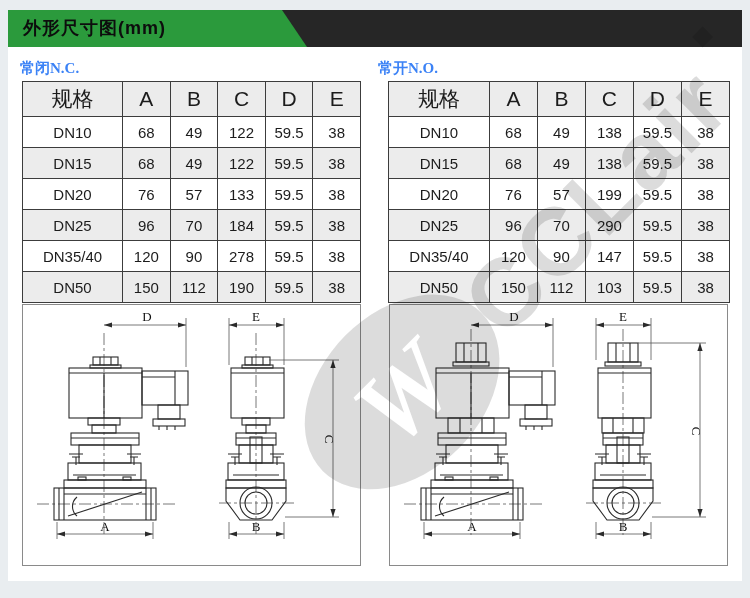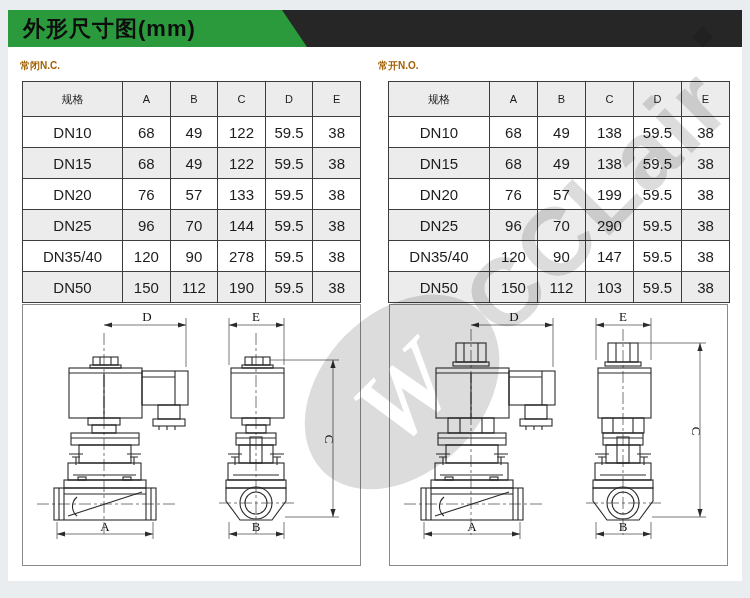--- a/index.html
+++ b/index.html
@@ -14,37 +14,37 @@
     background:#ffffff;
   }
   
   .band{position:absolute;left:0;top:0;width:734px;height:37px;background:#262626;}
   .band-green{
     position:absolute;left:0;top:0;width:300px;height:37px;background:#2b9a3c;
     clip-path:polygon(0 0,274px 0,299px 100%,0 100%);
   }
   .band-title{
     position:absolute;left:15px;top:0;height:37px;line-height:37px;
-    font-size:22px;font-weight:bold;color:#0d0d0d;letter-spacing:1px;white-space:nowrap;
+    font-size:18px;font-weight:bold;color:#0d0d0d;letter-spacing:1px;white-space:nowrap;
   }
   
   .tbl-label{
-    position:absolute;top:49px;font-size:10px;font-weight:bold;color:#a16207;
+    position:absolute;top:49px;font-size:15px;font-weight:bold;color:#3b82f6;font-family:Liberation Serif, serif;
   }
   .tbl-label.left{left:12px;}
   .tbl-label.right{left:370px;}
   
   .dim-table{position:absolute;top:71px;border-collapse:collapse;table-layout:fixed;}
   .dim-table.left{left:14px;width:339px;}
   .dim-table.right{left:380px;width:342px;}
   .dim-table th,.dim-table td{
     border:1px solid #3c3c3c;text-align:center;vertical-align:middle;
     font-size:15px;color:#1c1c1c;font-weight:normal;padding:0;
   }
-  .dim-table th{height:34px;background:#ececec;font-size:11px;margin-top:37px;}
+  .dim-table th{height:34px;background:#ececec;font-size:21px;margin-top:37px;}
   .dim-table td{height:30px;background:#ffffff;}
   .dim-table tbody tr:nth-child(even) td{background:#ececec;}
   
   .draw-box{
     position:absolute;top:294px;width:339px;height:262px;background:transparent;
     border:1px solid #8a8a8a;box-sizing:border-box;
   }
   .draw-box.left{left:14px;}
   .draw-box.right{left:381px;}
   .fig{display:block;}
@@ -119,21 +119,21 @@
           <td>76</td>
           <td>57</td>
           <td>133</td>
           <td>59.5</td>
           <td>38</td>
         </tr>
         <tr>
           <td>DN25</td>
           <td>96</td>
           <td>70</td>
-          <td>144</td>
+          <td>184</td>
           <td>59.5</td>
           <td>38</td>
         </tr>
         <tr>
           <td>DN35/40</td>
           <td>120</td>
           <td>90</td>
           <td>278</td>
           <td>59.5</td>
           <td>38</td>

